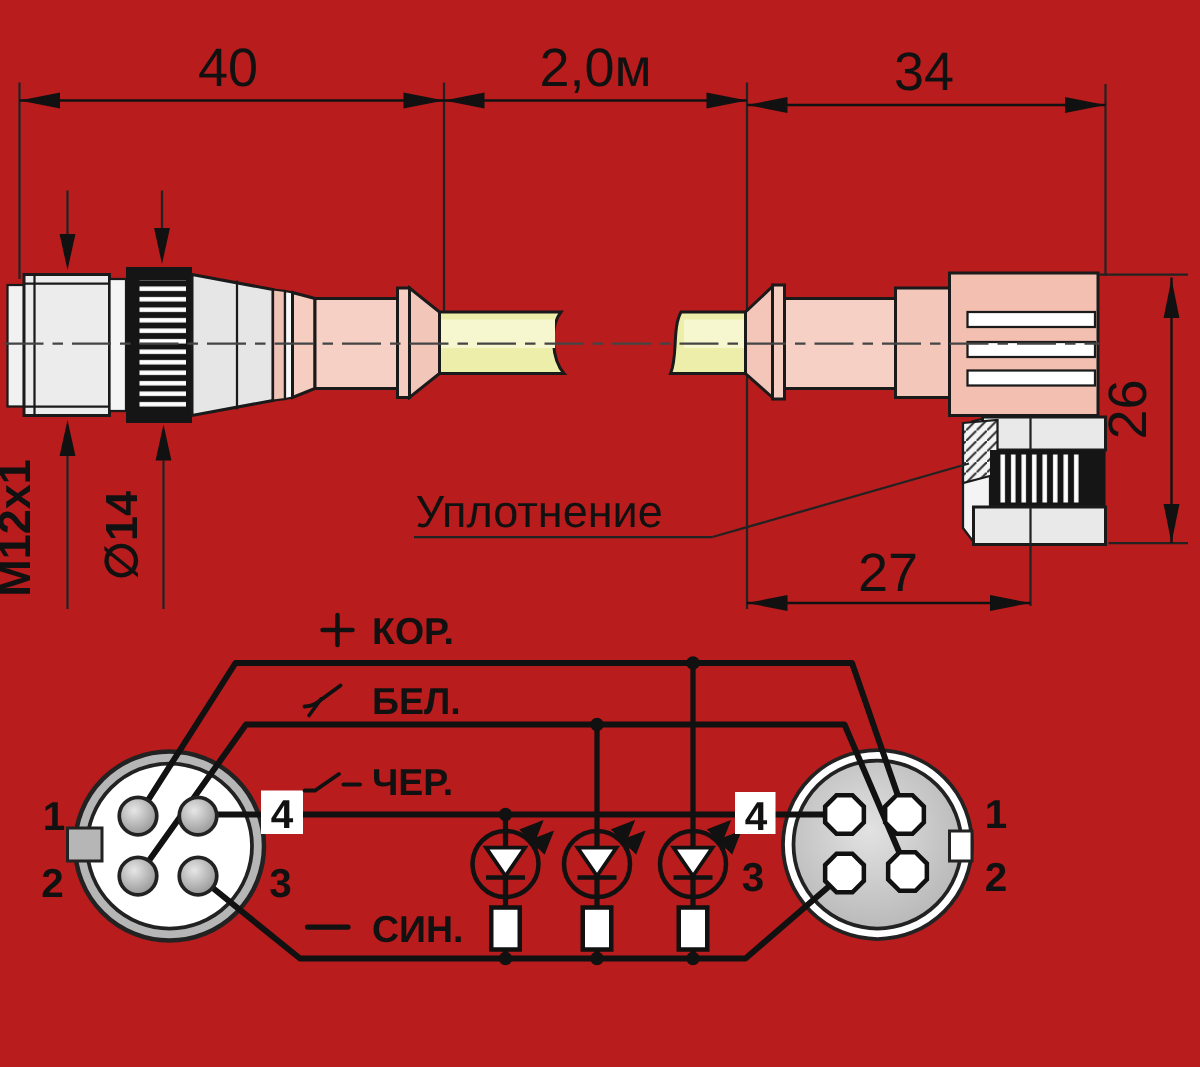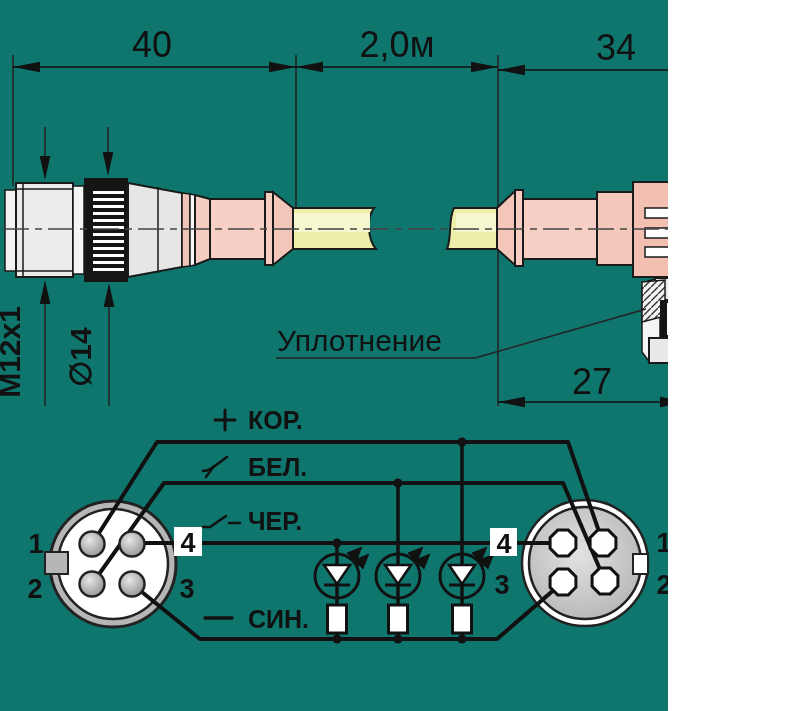--- a/index.html
+++ b/index.html
@@ -1,16 +1,16 @@
 <!DOCTYPE html>
 <html><head>
 <meta charset="utf-8">
 <style>
   html,body{margin:0;padding:0;background:#fff;}
-  .stage{width:668px;height:711px;background:#0f766e;position:relative;overflow:hidden;
+  .stage{width:800px;height:711px;background:#b91c1c;position:relative;overflow:hidden;
          font-family:"Liberation Sans",sans-serif;}
   svg{display:block;}
   
   .thin   {stroke:#222;stroke-width:1.5;fill:none;}
   .dimln  {stroke:#111;stroke-width:1.6;fill:none;}
   .arrow  {fill:#111;stroke:none;}
   .edge   {stroke:#1a1a1a;stroke-width:2;}
   .edge15 {stroke:#1a1a1a;stroke-width:1.5;}
   .wire   {stroke:#111;stroke-width:4;fill:none;stroke-linejoin:round;stroke-linecap:round;}
   .branch {stroke:#111;stroke-width:3.5;fill:none;}

